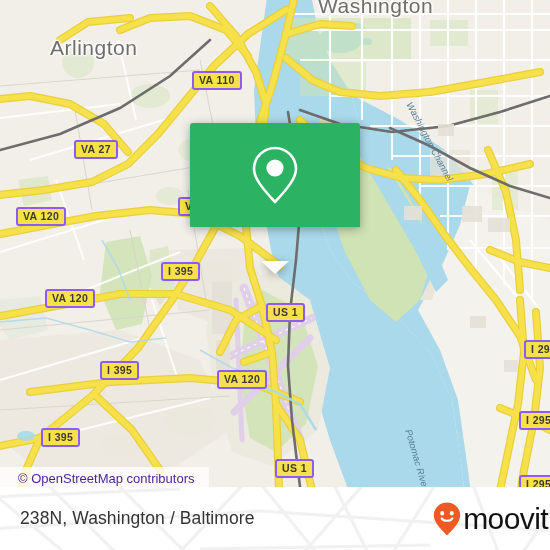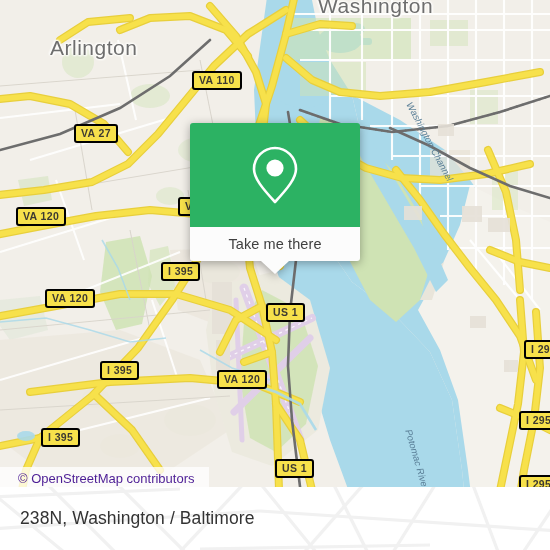--- a/index.html
+++ b/index.html
@@ -12,21 +12,21 @@
   #root{position:relative;width:550px;height:550px;overflow:hidden;}
 
   
   #map{position:absolute;inset:0;background:#f2efe9;overflow:hidden;}
   .mapsvg{position:absolute;left:0;top:0;width:550px;height:550px;}
 
   
   .shield{
     position:absolute;
     background:#f7e14b;
-    border:2px solid #000000;
+    border:2px solid #8b5cf6;
     border-radius:3px;
     color:#3d3a32;
     font-size:10.5px;
     font-weight:bold;
     letter-spacing:.4px;
     padding:1px 5px 2px 5px;
     line-height:12px;
     white-space:nowrap;
     box-sizing:border-box;
     text-align:center;
@@ -340,21 +340,21 @@
       </g>
     </svg>
 
     <div class="place place-city" style="left:50px;top:36px;">Arlington</div>
     <div class="place place-city" style="left:318px;top:-6px;">Washington</div>
 
     <div class="water-label" style="left:414px;top:100px;transform:rotate(62deg);">Washington Channel</div>
     <div class="water-label" style="left:414px;top:428px;transform:rotate(74deg);">Potomac River</div>
 
     <div class="shield" style="left:192px;top:71px;">VA 110</div>
-    <div class="shield" style="left:74px;top:124px;">VA 27</div>
+    <div class="shield" style="left:74px;top:140px;">VA 27</div>
     <div class="shield" style="left:16px;top:207px;">VA 120</div>
     <div class="shield" style="left:45px;top:289px;">VA 120</div>
     <div class="shield" style="left:161px;top:262px;">I 395</div>
     <div class="shield" style="left:100px;top:361px;">I 395</div>
     <div class="shield" style="left:41px;top:428px;">I 395</div>
     <div class="shield" style="left:217px;top:370px;">VA 120</div>
     <div class="shield" style="left:266px;top:303px;">US 1</div>
     <div class="shield" style="left:275px;top:459px;">US 1</div>
     <div class="shield" style="left:524px;top:340px;">I 295</div>
     <div class="shield" style="left:519px;top:411px;">I 295</div>
@@ -362,23 +362,20 @@
 
     <div class="shield" style="left:178px;top:197px;">V</div>
   </div>
 
   <div id="callout">
     <div id="callout-green">
       <svg width="52" height="62" viewBox="0 0 52 62">
         <path d="M26 4 C14.4 4 5 13.4 5 25 C5 34 13 44 26 58 C39 44 47 34 47 25 C47 13.4 37.6 4 26 4 Z" fill="none" stroke="#ffffff" stroke-width="2.6" stroke-linejoin="round"></path>
         <circle cx="26" cy="24" r="8.6" fill="#ffffff"></circle>
       </svg>
-    </div>
-    <div id="callout-white">
-      <span id="callout-label">Take me there</span>
     </div>
     <div id="callout-tail"></div>
   </div>
 
   <div id="attribution">
     <span>© OpenStreetMap contributors</span>
   </div>
 
   <div id="footer">
     <svg id="footer-lines" viewBox="0 0 550 63">
@@ -395,16 +392,26 @@
         <line x1="330" y1="-10" x2="370" y2="70"></line>
         <line x1="390" y1="70" x2="440" y2="-10"></line>
         <line x1="470" y1="-10" x2="500" y2="70"></line>
         <line x1="520" y1="70" x2="560" y2="10"></line>
         <line x1="-10" y1="10" x2="180" y2="2"></line>
         <line x1="200" y1="62" x2="430" y2="58"></line>
       </g>
     </svg>
     <div id="footer-inner">
       <div id="footer-title">238N, Washington / Baltimore</div>
+      <div id="brand">
+        <svg width="30" height="36" viewBox="0 0 30 36">
+          <path d="M15 1.5 C7.6 1.5 1.8 7.2 1.8 14.3 C1.8 21 8 27.5 15 34.5
+                   C22 27.5 28.2 21 28.2 14.3 C28.2 7.2 22.4 1.5 15 1.5 Z" fill="#ee5a24"></path>
+          <ellipse cx="10.2" cy="12.2" rx="1.9" ry="2.2" fill="#ffffff"></ellipse>
+          <ellipse cx="19.8" cy="12.2" rx="1.9" ry="2.2" fill="#ffffff"></ellipse>
+          <path d="M9.6 17.4 C11.6 20.6 18.4 20.6 20.4 17.4" fill="none" stroke="#ffffff" stroke-width="2.1" stroke-linecap="round"></path>
+        </svg>
+        <span id="brand-word">moovit</span>
+      </div>
     </div>
   </div>
 
 </div>
 
 </body></html>

